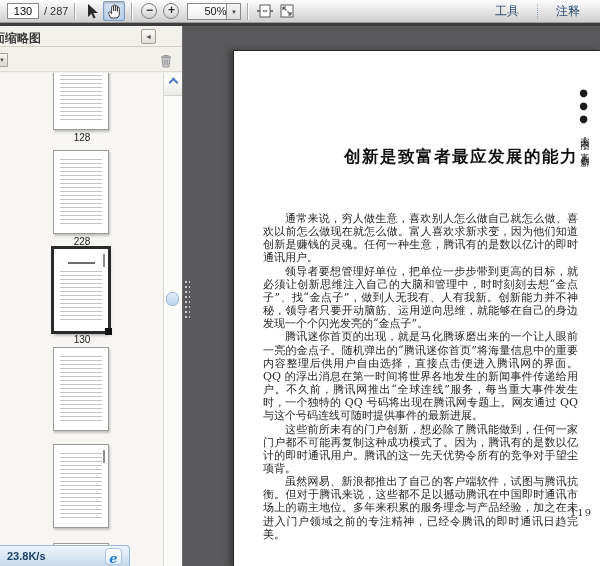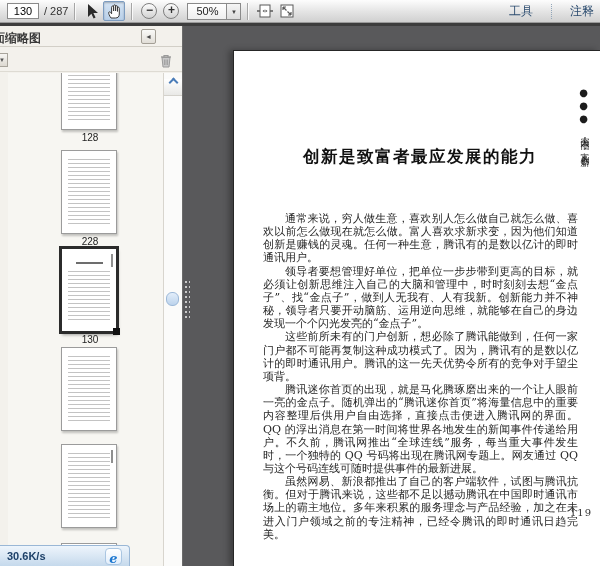--- a/index.html
+++ b/index.html
@@ -17,45 +17,45 @@
     text-align:center; font-family:inherit; flex:none; }
   .page-total { font-size:11px; color:#333; margin-left:5px; white-space:nowrap; flex:none;text-align:right; }
   .tb-btn { width:22px; height:20px; display:flex; align-items:center; justify-content:center;
     border:1px solid transparent; border-radius:2px; flex:none; }
   .tb-btn.active { background:linear-gradient(#d5e4f4,#b9d0e9); border:1px solid #7d9cc0;
     box-shadow:inset 0 1px 2px rgba(0,0,0,.25); }
   .round-btn { width:16px; height:16px; border-radius:50%; border:1px solid #7f7f7f;
     background:linear-gradient(#fcfcfc,#d2d2d2); font-size:12px; line-height:13px; color:#333;
     text-align:center; margin:0 3px; flex:none; font-weight:bold; }
   .zoom-box { width:40px; height:17px; border:1px solid #8a8a8a; background:linear-gradient(#ffffff,#eeeeee);
-    font-size:11px; line-height:15px; text-align:center; color:#222; margin-left:5px; flex:none; }
+    font-size:11px; line-height:15px; text-align:right; color:#222; margin-left:5px; flex:none; }
   .zoom-caret { width:14px; height:17px; border:1px solid #8a8a8a; border-left:none;
     background:linear-gradient(#f5f5f5,#dcdcdc); font-size:6px; line-height:16px; text-align:center;
     color:#444; flex:none; }
-  .tb-right { margin-left:auto; display:flex; align-items:center; gap:18px; padding-right:6px; flex:none; }
+  .tb-right { margin-left:auto; display:flex; align-items:center; gap:18px; padding-right:20px; flex:none; }
   .tb-link { font-size:12px; color:#2d4d70; white-space:nowrap; }
   .dot-sep { width:1px; height:15px; border-left:1px dotted #92a6ba; }
 
   
   .panel { position:absolute; left:0; top:26px; width:183px; bottom:0; background:#f3f1ec;
     border-right:1px solid #6b6b6b; z-index:5; }
   .panel-header { position:relative; height:21px; border-bottom:1px solid #d2cfc7; overflow:hidden; }
   .panel-title { position:absolute; left:-19px; top:4px; font-size:12px; font-weight:bold;
     color:#3a3a3a; white-space:nowrap; }
   .collapse-btn { position:absolute; right:26px; top:3px; width:15px; height:15px;
     background:linear-gradient(#fafaf8,#e1ded7); border:1px solid #a39f96; border-radius:2px;
     font-size:7px; line-height:13px; text-align:center; color:#4a4a4a; }
   .panel-toolbar { position:relative; height:25px; border-bottom:1px solid #dedbd3; }
   .menu-stub { position:absolute; left:-4px; top:6px; width:12px; height:14px;
     background:linear-gradient(#f6f5f2,#ddd9d1); border:1px solid #a8a49b; font-size:6px;
     line-height:12px; text-align:center; color:#555; }
   .trash-btn { position:absolute; left:157px; top:4px; width:18px; height:18px;
     display:flex; align-items:center; justify-content:center; }
 
-  .thumb-area { position:absolute; left:8px; top:47px; width:164px; bottom:0;
+  .thumb-area { position:absolute; left:0; top:47px; width:164px; bottom:0;
     background:#f7f6f2; overflow:hidden; }
   .thumb { position:absolute; left:53px; width:56px; height:84px; background:#fff;
     border:1px solid #9b9b9b; box-shadow:1px 2px 2px rgba(0,0,0,.22); }
   .thumb.selected { box-shadow:0 0 0 2px #2b2b2b, 1px 3px 3px rgba(0,0,0,.35); border-color:#2b2b2b; }
   .sel-handle { position:absolute; right:-4px; bottom:-4px; width:7px; height:7px; background:#111; }
   .tlines { position:absolute; left:6px; right:6px; top:8px; bottom:8px;
     background-image:repeating-linear-gradient(to bottom,#b4b4b4 0 1px,transparent 1px 4px); opacity:.8; }
   .tlines.short-top { top:22px; }
   .ttitle { position:absolute; left:25%; width:50%; top:13px; height:2px; background:#6d6d6d; }
   .ttab { position:absolute; right:3px; top:5px; width:2px; height:13px; background:#8f8f8f; }
@@ -76,21 +76,21 @@
     background-size:4px 5px; }
 
   
   .page { position:absolute; left:233px; top:50px; width:367px; height:516px; background:#ffffff;
     border-left:1px solid #262626; border-top:1px solid #262626;
     box-shadow:-4px 0 6px rgba(0,0,0,.3); font-family:"DejaVu Serif","Liberation Serif",serif; }
   .seal-col { position:absolute; left:343px; top:36px; width:13px; text-align:center;
     writing-mode:vertical-rl; font-size:10px; letter-spacing:2px; color:#1c1c1c; line-height:13px; }
   .side-vert { position:absolute; left:344px; top:78px; writing-mode:vertical-rl;
     font-size:9px; letter-spacing:1.5px; color:#1d1d1d; }
-  .doc-title { position:absolute; left:28px; top:95px; width:316px; text-align:center;
+  .doc-title { position:absolute; left:28px; top:95px; width:316px; text-align:right;
     font-size:16.5px; font-weight:bold; letter-spacing:1.5px; color:#111; white-space:nowrap; }
   .body-text { position:absolute; left:29px; top:161px; width:315px; font-size:11px;
     line-height:13.15px; color:#262626; text-align:justify; }
   .body-text p { margin:0; text-indent:2em; }
   .page-num { position:absolute; left:336px; top:456px; font-size:10px; color:#333; letter-spacing:1px; }
 
   
   .speed { position:absolute; left:0; bottom:0; width:130px; height:21px;
     background:linear-gradient(#eef5fc,#c5d9ec); border-top:1px solid #9ab7d6;
     border-right:1px solid #9ab7d6; border-radius:0 4px 0 0; z-index:60;
@@ -226,27 +226,27 @@
     <div class="grip"></div>
   </div>
 
   <div class="page">
     <div class="seal-col">●●●</div>
     <div class="side-vert">穷人守旧，富人创新</div>
     <div class="doc-title">创新是致富者最应发展的能力</div>
     <div class="body-text">
       <p>通常来说，穷人做生意，喜欢别人怎么做自己就怎么做、喜欢以前怎么做现在就怎么做。富人喜欢求新求变，因为他们知道创新是赚钱的灵魂。任何一种生意，腾讯有的是数以亿计的即时通讯用户。</p>
       <p>领导者要想管理好单位，把单位一步步带到更高的目标，就必须让创新思维注入自己的大脑和管理中，时时刻刻去想“金点子”、找“金点子”，做到人无我有、人有我新。创新能力并不神秘，领导者只要开动脑筋、运用逆向思维，就能够在自己的身边发现一个个闪光发亮的“金点子”。</p>
+      <p>腾讯迷你首页的出现，就是马化腾琢磨出来的一个让人眼前一亮的金点子。随机弹出的“腾讯迷你首页”将海量信息中的重要内容整理后供用户自由选择，直接点击便进入腾讯网的界面。QQ 的浮出消息在第一时间将世界各地发生的新闻事件传递给用户。不久前，腾讯网推出“全球连线”服务，每当重大事件发生时，一个独特的 QQ 号码将出现在腾讯网专题上。网友通过 QQ 与这个号码连线可随时提供事件的最新进展。</p>
       <p>这些前所未有的门户创新，想必除了腾讯能做到，任何一家门户都不可能再复制这种成功模式了。因为，腾讯有的是数以亿计的即时通讯用户。腾讯的这一先天优势令所有的竞争对手望尘项背。</p>
-      <p>腾讯迷你首页的出现，就是马化腾琢磨出来的一个让人眼前一亮的金点子。随机弹出的“腾讯迷你首页”将海量信息中的重要内容整理后供用户自由选择，直接点击便进入腾讯网的界面。QQ 的浮出消息在第一时间将世界各地发生的新闻事件传递给用户。不久前，腾讯网推出“全球连线”服务，每当重大事件发生时，一个独特的 QQ 号码将出现在腾讯网专题上。网友通过 QQ 与这个号码连线可随时提供事件的最新进展。</p>
       <p>虽然网易、新浪都推出了自己的客户端软件，试图与腾讯抗衡。但对于腾讯来说，这些都不足以撼动腾讯在中国即时通讯市场上的霸主地位。多年来积累的服务理念与产品经验，加之在未进入门户领域之前的专注精神，已经令腾讯的即时通讯日趋完美。</p>
     </div>
     <div class="page-num">119</div>
   </div>
 
   <div class="speed">
-    <span class="speed-text">30.6K/s</span>
+    <span class="speed-text">23.8K/s</span>
     <span class="ie-badge">
       <span>e</span>
     </span>
   </div>
 
 </div>
 
 </body></html>

